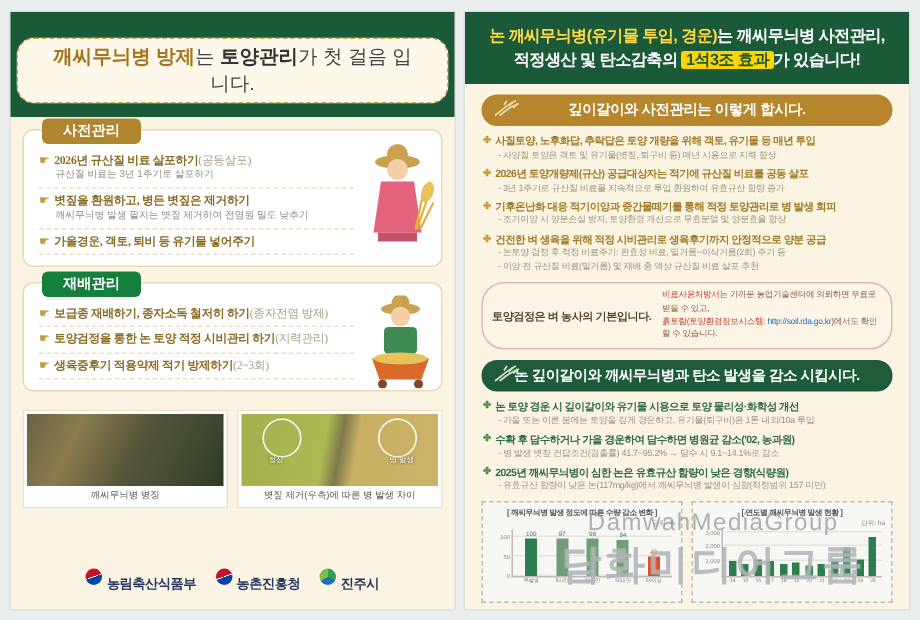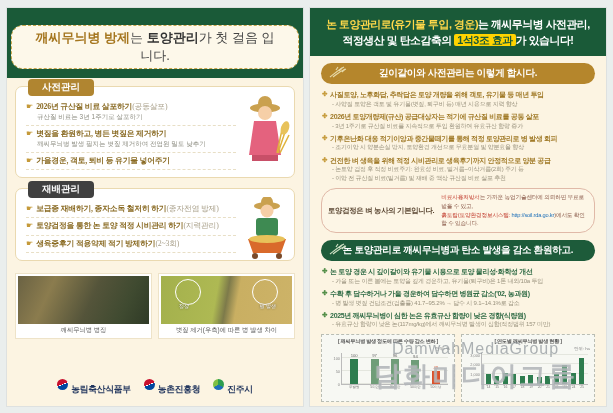--- a/index.html
+++ b/index.html
@@ -13,21 +13,21 @@
   .lp-title{color:#fff;font-weight:bold;font-size:14.5px;line-height:1.3;letter-spacing:-.3px;}
   .em-dots{-webkit-text-emphasis:filled circle #ffd94a;text-emphasis:filled circle #ffd94a;}
   .yellow{color:#ffd84a;}
   .pill{display:inline-block;margin-top:7px;background:#fdf8ea;border:1px dashed #c9a84c;border-radius:12px;padding:3px 22px;font-size:13px;color:#444;}
   .pill-em{color:#a5761f;font-weight:bold;}
   .pill-b{font-weight:bold;color:#333;}
   .lp-body{flex:1;display:flex;flex-direction:column;padding:8px 8px 6px;}
   .card{position:relative;background:#fff;border:1px solid #ead9b0;border-radius:7px;padding:12px 58px 7px 10px;margin-bottom:10px;}
   .badge{position:absolute;top:-8px;left:12px;color:#fff;font-weight:bold;font-size:9.5px;padding:2px 14px;border-radius:4px;}
   .badge.gold{background:#b08530;}
-  .badge.green{background:#404040;}
+  .badge.green{background:#15803d;}
   .group{padding:3px 0;border-bottom:1px dashed #e8dfc6;}
   .group:last-child{border-bottom:none;}
   .li{display:flex;gap:3px;align-items:flex-start;}
   .hand{color:#c59a3a;font-size:8px;line-height:1.3;}
   .li-t{font-size:7.8px;font-weight:bold;color:#8a6b24;letter-spacing:-.2px;line-height:1.3;font-family:Liberation Serif, serif;}
   .note{color:#a9a08a;font-weight:normal;}
   .li-sub{font-size:6.5px;color:#8c8c80;margin:1px 0 0 11px;line-height:1.3;}
   .li-sub:empty{display:none;}
   .illus{position:absolute;right:4px;top:8px;}
   .photos{display:flex;gap:6px;margin-top:2px;}
@@ -202,21 +202,21 @@
         <div class="logo">
             <span class="jinju-mark"></span>
             <span class="logo-lab">진주시</span>
           </div>
       </div>
     </div>
   </div>
 
   <div class="poster right">
     <div class="rp-header">
-      <div class="rp-title"><span class="yellow">논 토양관리로(유기물 투입, 경운)</span><span>는 깨씨무늬병 사전관리,</span><br><span>적정생산 및 탄소감축의 </span><span class="hl-badge">1석3조 효과</span><span>가 있습니다!</span></div>
+      <div class="rp-title"><span class="yellow">논 깨씨무늬병(유기물 투입, 경운)</span><span>는 깨씨무늬병 사전관리,</span><br><span>적정생산 및 탄소감축의 </span><span class="hl-badge">1석3조 효과</span><span>가 있습니다!</span></div>
     </div>
 
     <div class="rp-body">
 
       <div class="banner gold">
         <span class="wheat"><svg width="20" height="12" viewBox="0 0 20 12">
               <g stroke="#e6d9a8" stroke-width="1.2" fill="none">
                 <path d="M2 11 C6 8 10 4 16 1"></path>
                 <path d="M5 11 C9 8 12 5 18 3"></path>
                 <path d="M8 4 l2 -3 M11 5 l3 -3 M14 6 l3 -3"></path>
@@ -262,21 +262,21 @@
       </div>
 
       <div class="banner green">
         <span class="wheat"><svg width="20" height="12" viewBox="0 0 20 12">
               <g stroke="#cfe0c3" stroke-width="1.2" fill="none">
                 <path d="M2 11 C6 8 10 4 16 1"></path>
                 <path d="M5 11 C9 8 12 5 18 3"></path>
                 <path d="M8 4 l2 -3 M11 5 l3 -3 M14 6 l3 -3"></path>
               </g>
             </svg></span>
-        <span>논 토양관리로 깨씨무늬병과 탄소 발생을 감소 환원하고.</span>
+        <span>논 깊이갈이와 깨씨무늬병과 탄소 발생을 감소 시킵시다.</span>
       </div>
       <div class="sec s2">
         <div class="sitem">
           <div class="st">
               <span class="diam">✤</span>
               <span>논 토양 경운 시 깊이갈이와 유기물 시용으로 토양 물리성·화학성 개선</span>
             </div>
           <div class="ssub">- 가을 또는 이른 봄에는 토양을 깊게 경운하고, 유기물(퇴구비)은 1톤 내외/10a 투입</div>
         </div>
         <div class="sitem">

